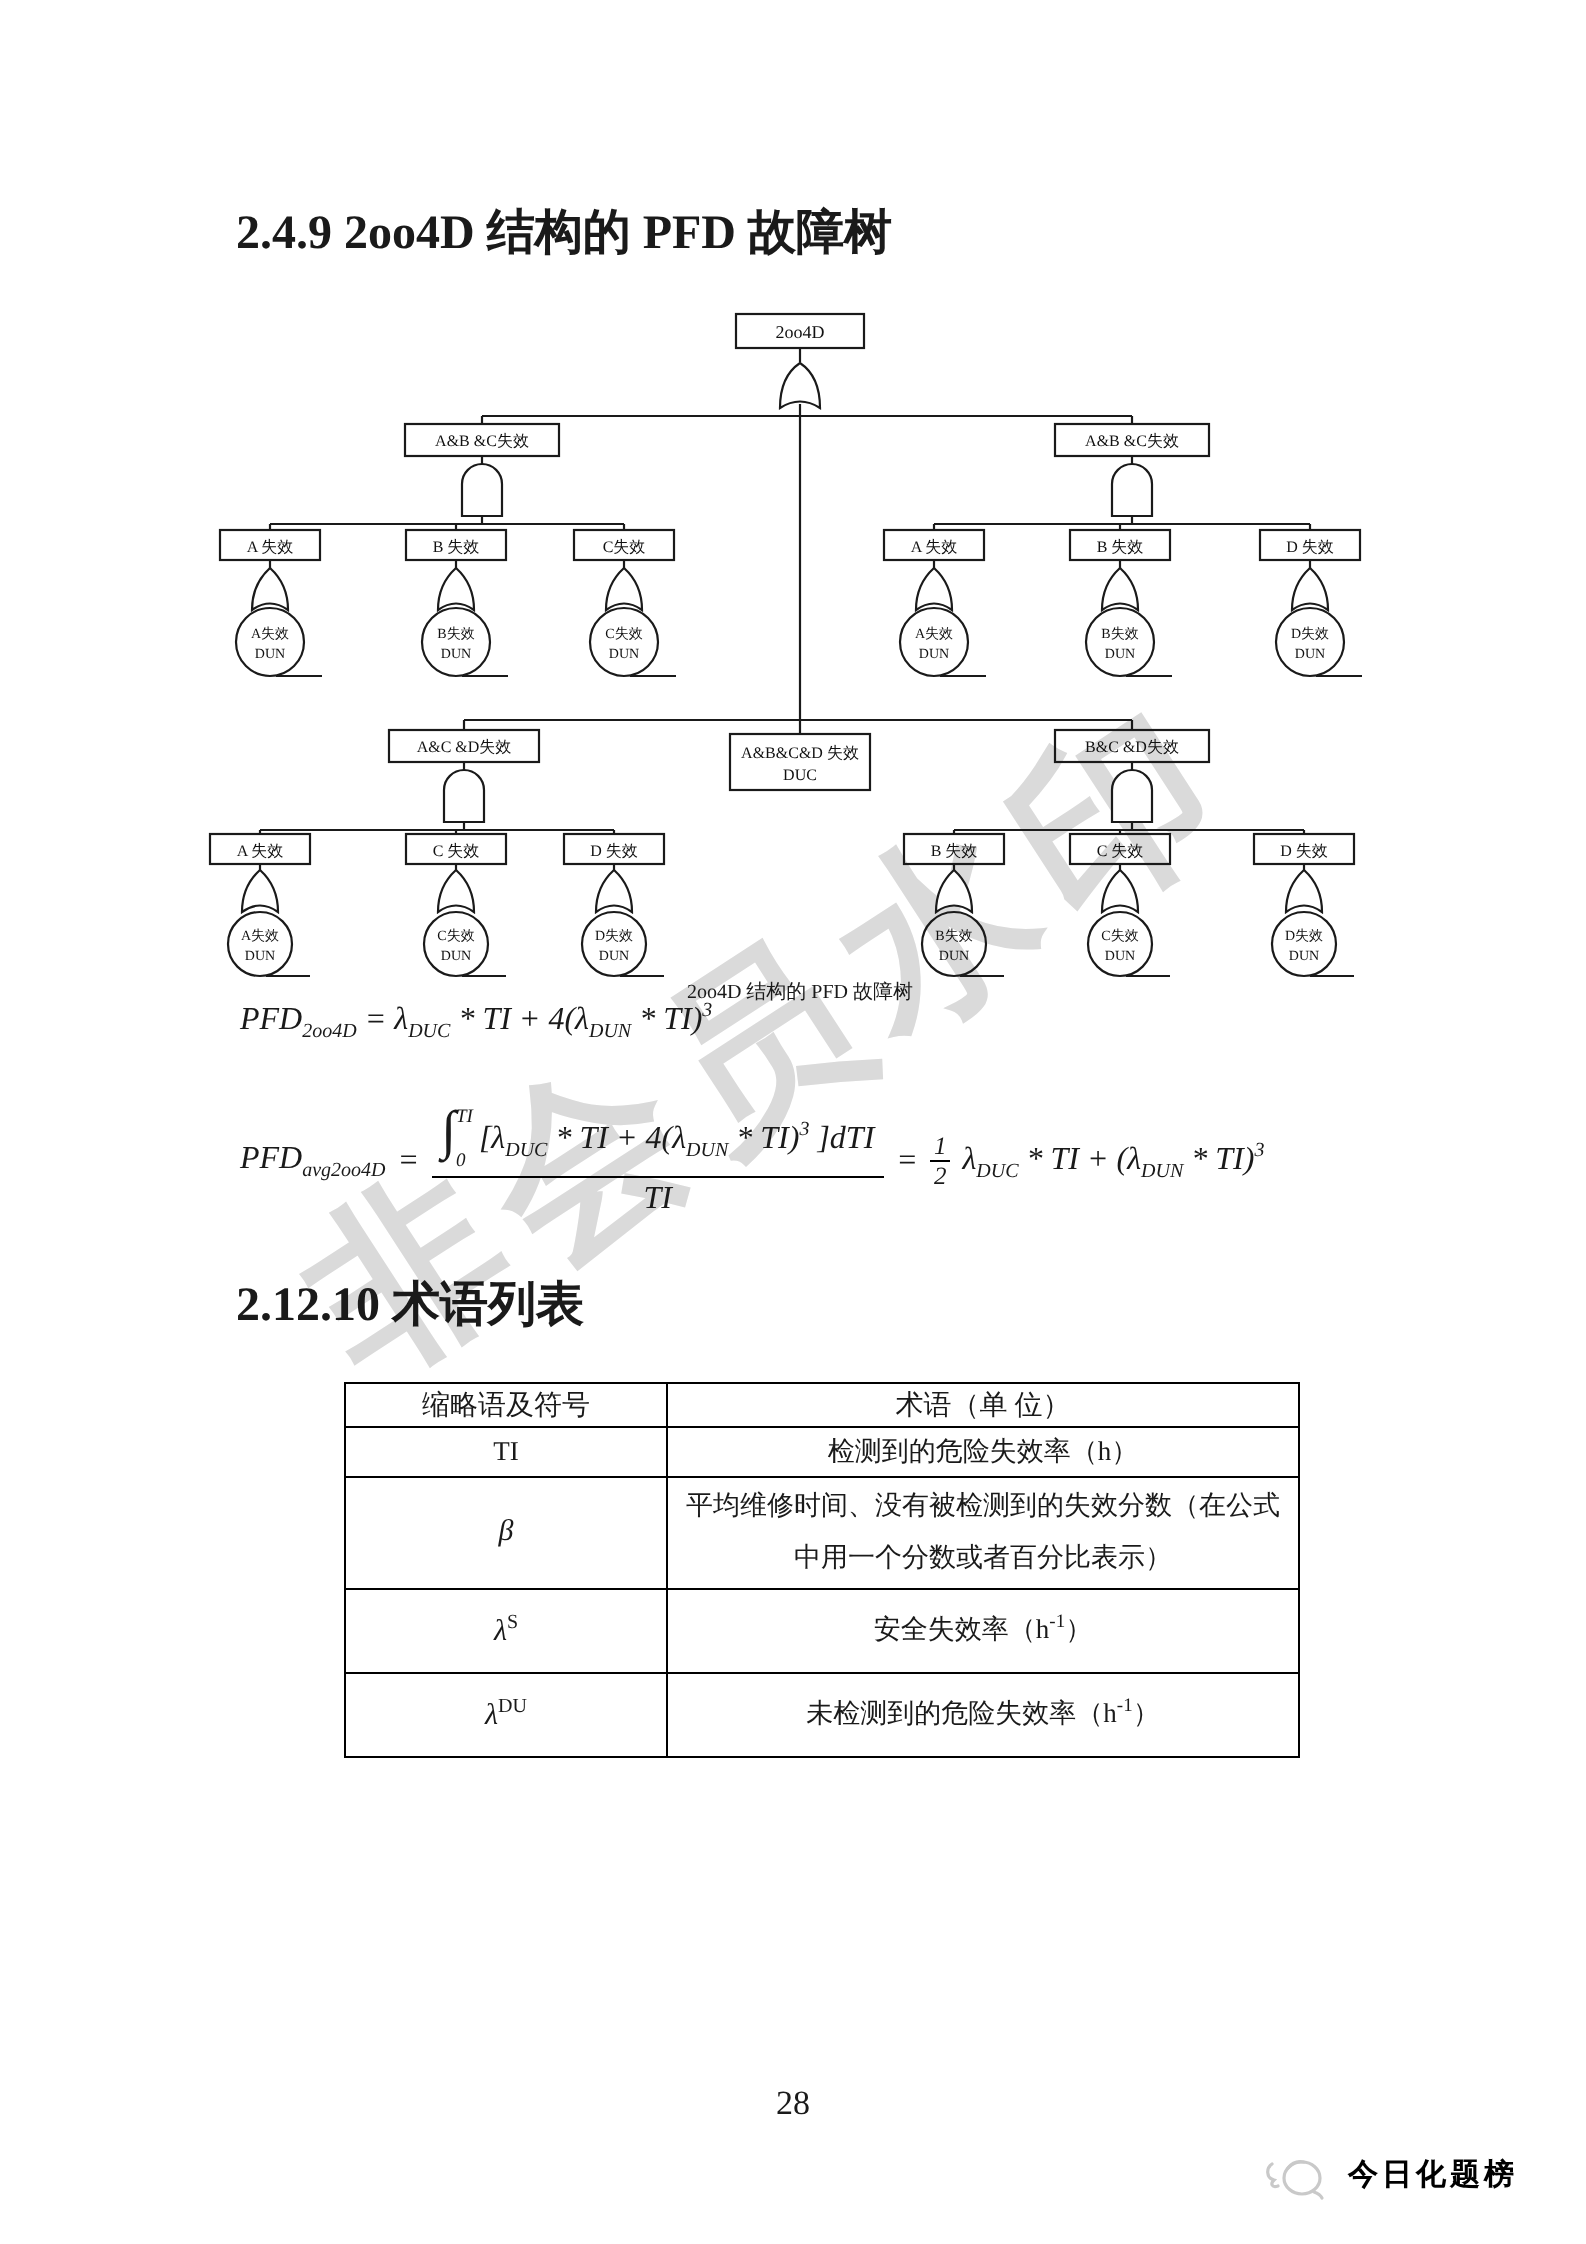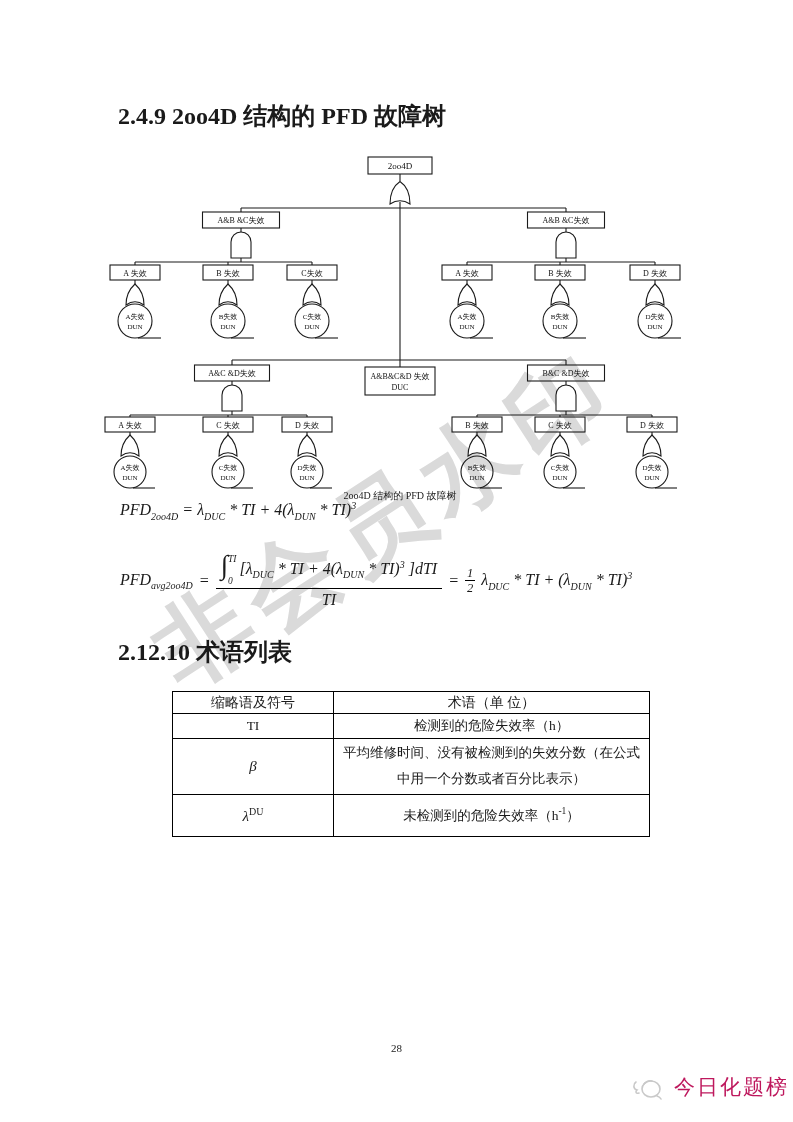--- a/index.html
+++ b/index.html
@@ -49,25 +49,25 @@
   .r-head{height:22px;font-size:14px;}
   .r-s{height:25px;}
   .r-beta{height:53px;}
   .r-l{height:42px;}
   .cell-top{vertical-align:top;padding-top:4px;}
   .term-left{text-align:left;line-height:1.95;padding-left:8px;padding-right:8px;}
   .sym-it{font-style:italic;font-size:15px;}
   .terms-table sup{font-size:9.5px;}
   .sym-it sup{font-style:normal;font-size:10px;}
   
-  .page-num{position:absolute;left:0;top:1042px;width:100%;text-align:center;font-size:11px;}
+  .page-num{position:absolute;left:0;top:1042px;width:100%;text-align:center;font-size:17px;}
   .brand{position:absolute;left:630px;top:1072px;display:flex;align-items:center;column-gap:6px;
          color:#c6c6c6;}
-  .brand-text{font-family:"Liberation Sans","DejaVu Sans",sans-serif;font-weight:normal;font-size:21px;
-         letter-spacing:2px;color:#be185d;}
+  .brand-text{font-family:"Liberation Sans","DejaVu Sans",sans-serif;font-weight:bold;font-size:15px;
+         letter-spacing:2px;color:#000000;}
 </style>
 </head>
 <body>
 
 <div class="page">
 
   <div class="watermark">非会员水印</div>
 
   <div class="content">
 
@@ -328,20 +328,24 @@
       </tr>
       <tr class="r-s">
         <td>TI</td>
         <td>检测到的危险失效率（h）</td>
       </tr>
       <tr class="r-beta">
         <td class="sym-it cell-top">β</td>
         <td class="term-left cell-top">平均维修时间、没有被检测到的失效分数（在公式中用一个分数或者百分比表示）</td>
       </tr>
       <tr class="r-l">
+        <td class="sym-it"><span>λ</span><sup>S</sup></td>
+        <td class="cell-top"><span>安全失效率（h</span><sup>-1</sup><span>）</span></td>
+      </tr>
+      <tr class="r-l">
         <td class="sym-it"><span>λ</span><sup>DU</sup></td>
         <td class="cell-top"><span>未检测到的危险失效率（h</span><sup>-1</sup><span>）</span></td>
       </tr>
     </tbody>
       </table>
 
     <div class="page-num">28</div>
 
     <div class="brand">
       <svg width="38" height="30" viewBox="0 0 38 30">

